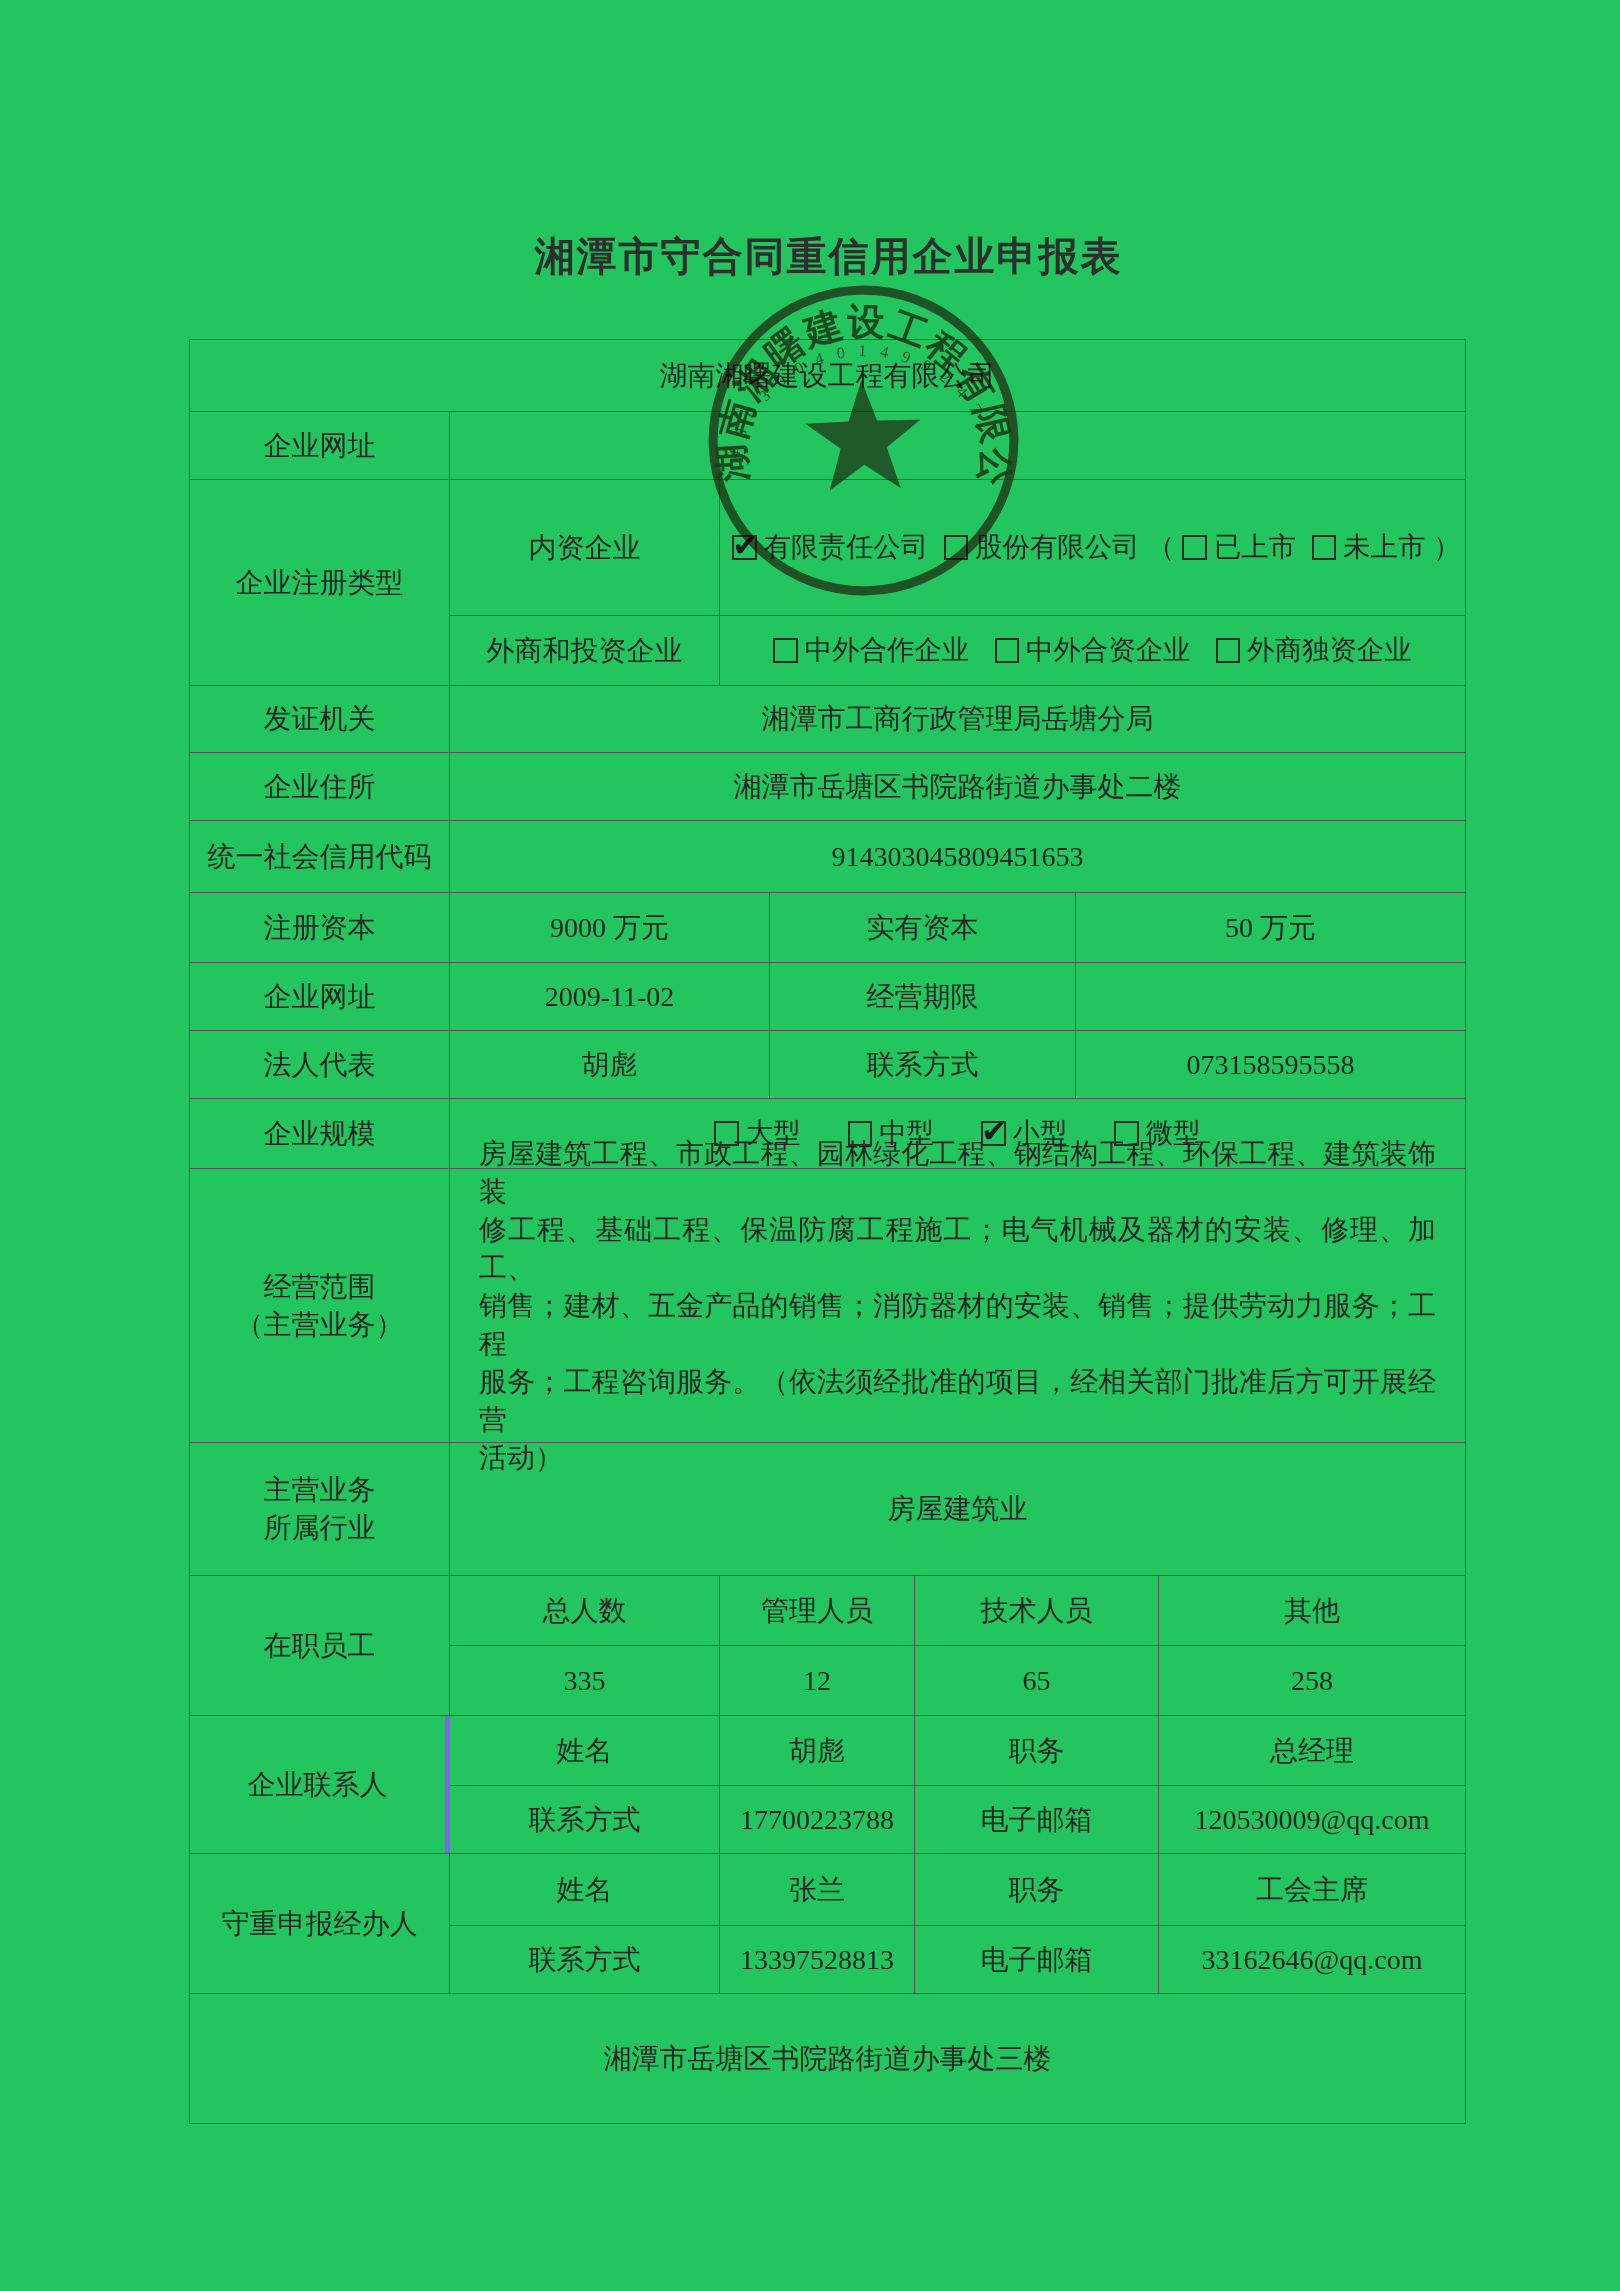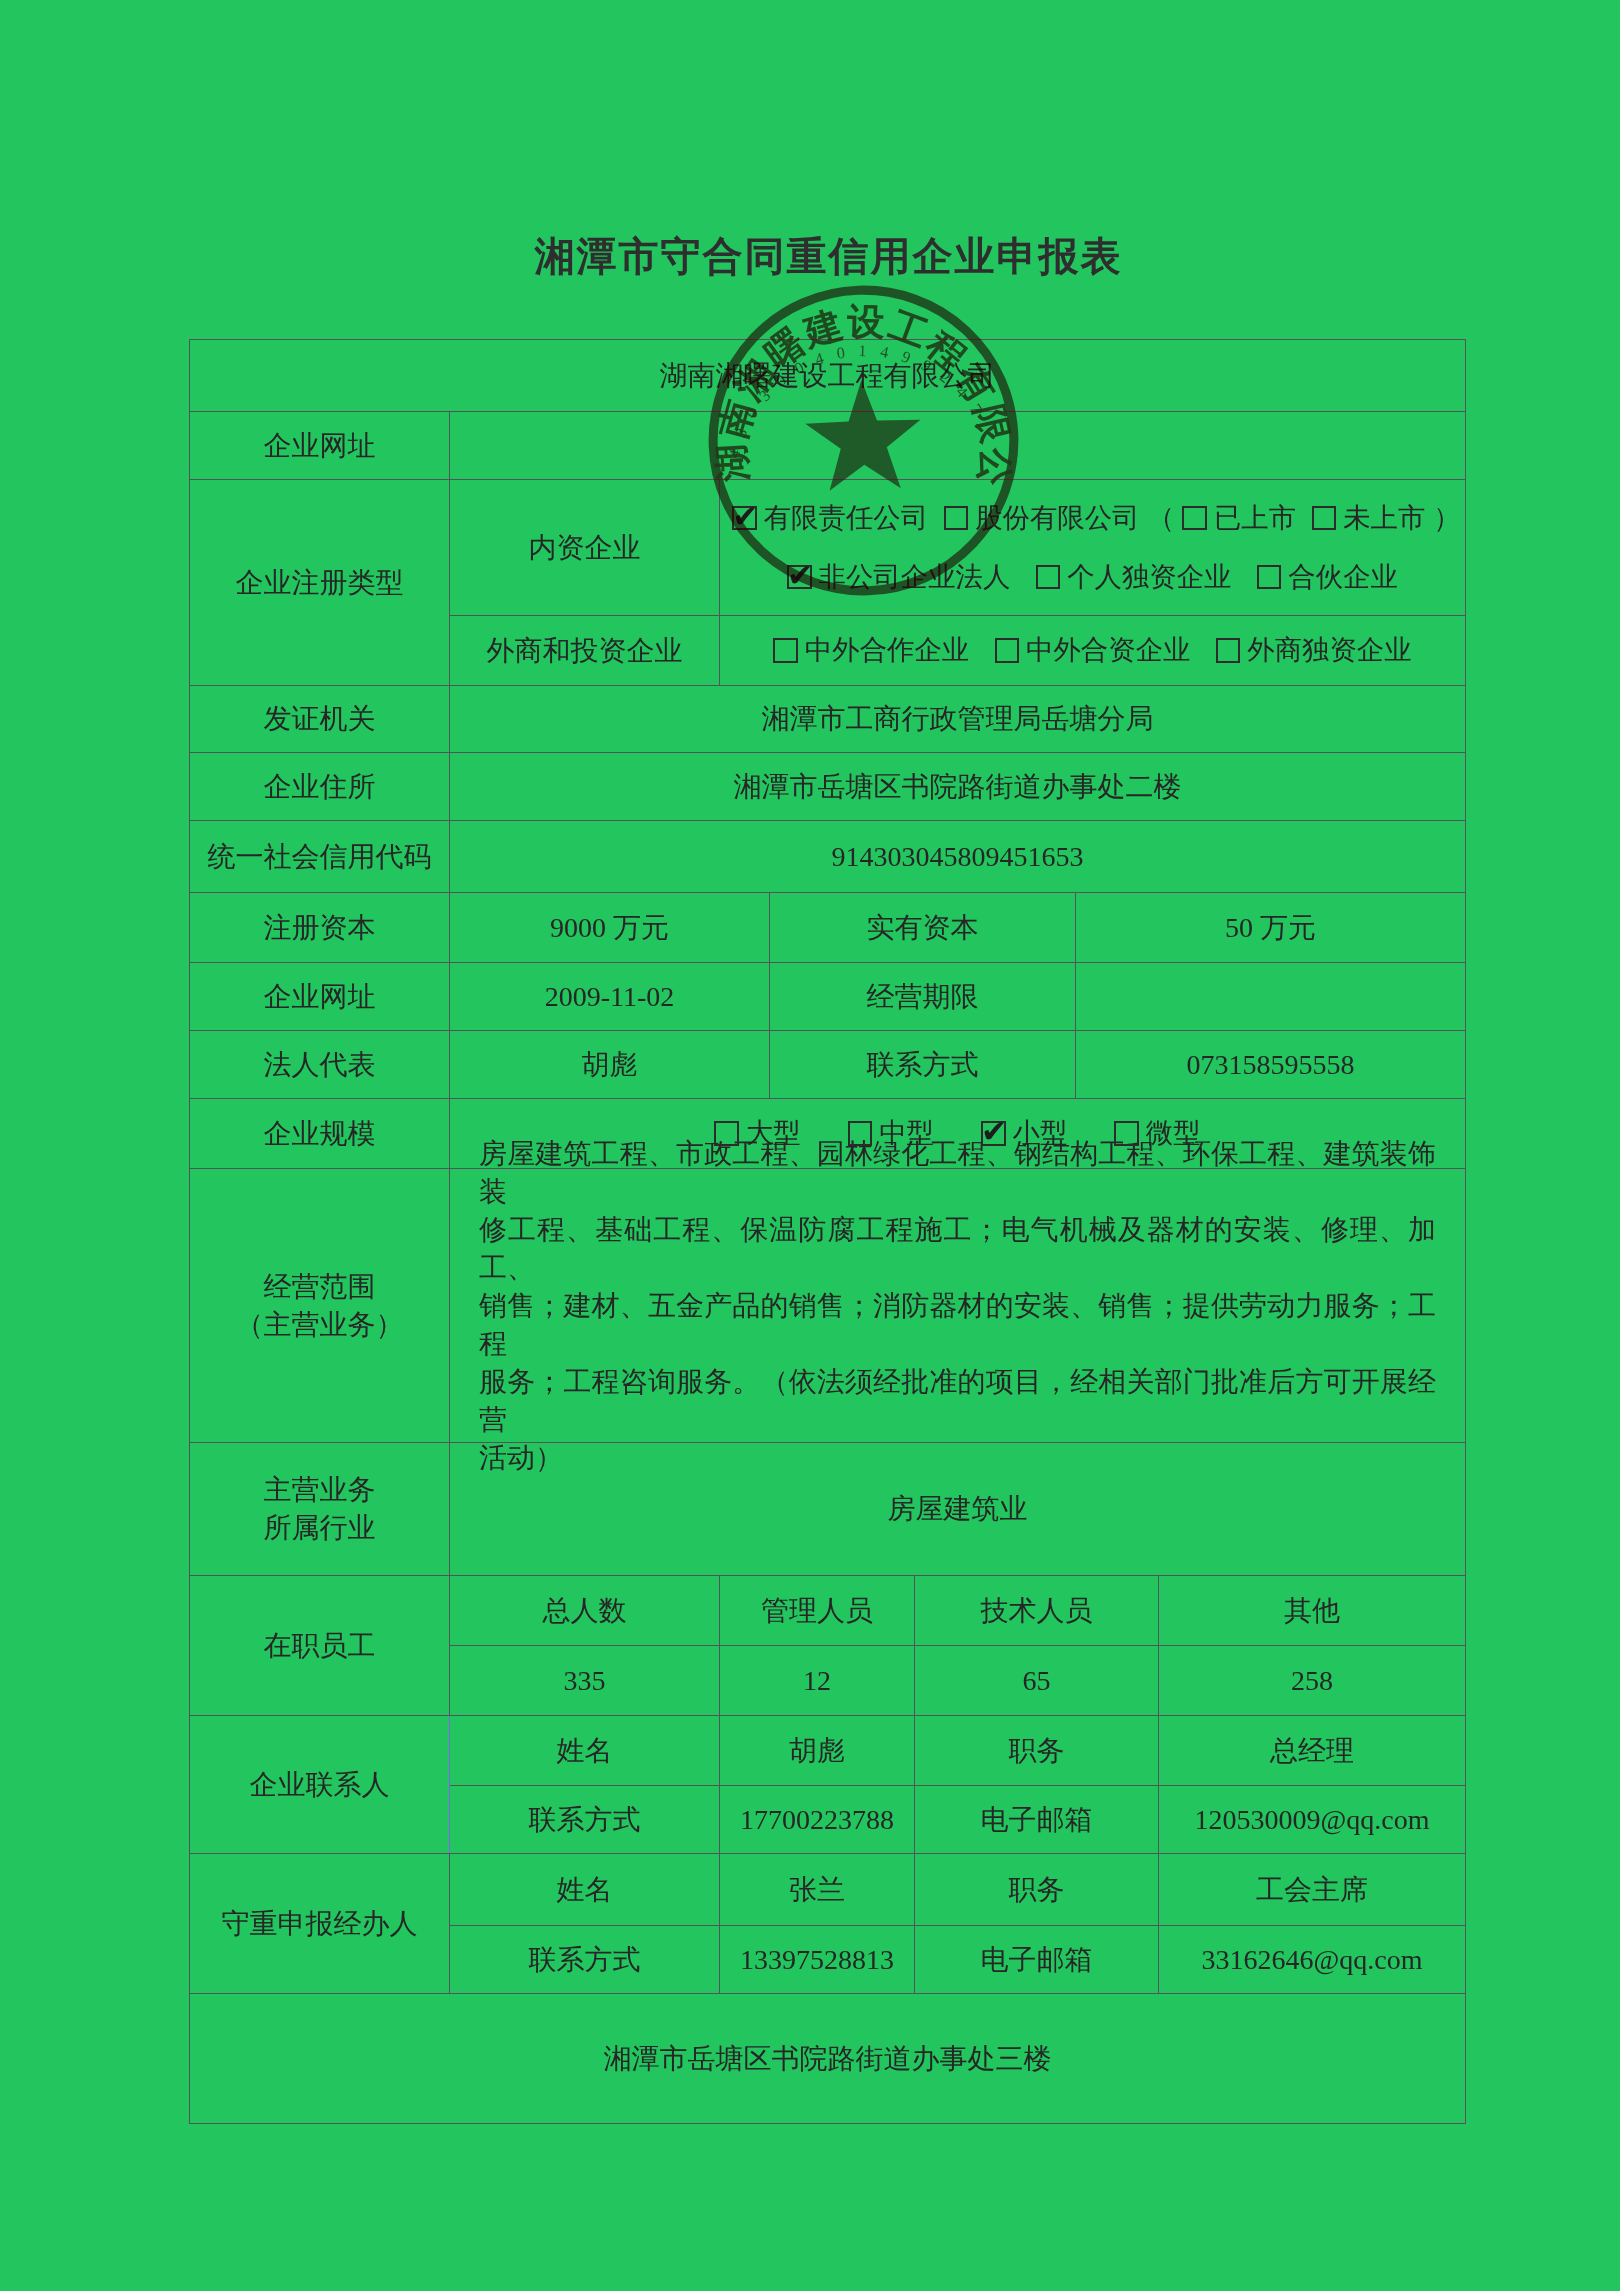--- a/index.html
+++ b/index.html
@@ -99,30 +99,20 @@
                   </span><span class="cbi">
                     <span class="cb"></span>
                     <span class="cbt">股份有限公司</span>
                   </span><span class="plain">（</span><span class="cbi">
                     <span class="cb"></span>
                     <span class="cbt">已上市</span>
                   </span><span class="cbi">
                     <span class="cb"></span>
                     <span class="cbt">未上市</span>
                   </span><span class="plain">）</span></div>
-              <div class="cbg"><span class="cbi checked">
-                    <span class="cb"></span>
-                    <span class="cbt">非公司企业法人</span>
-                  </span><span class="cbi">
-                    <span class="cb"></span>
-                    <span class="cbt">个人独资企业</span>
-                  </span><span class="cbi">
-                    <span class="cb"></span>
-                    <span class="cbt">合伙企业</span>
-                  </span></div>
             </div>
           </div>
         </div>
         <div class="trow h70">
           <div class="c w-c1">外商和投资企业</div>
           <div class="c w-c2 nr">
             <div class="cbg"><span class="cbi">
                   <span class="cb"></span>
                   <span class="cbt">中外合作企业</span>
                 </span><span class="cbi">
@@ -220,21 +210,21 @@
         <div class="trow h70">
           <div class="c w-d1">335</div>
           <div class="c w-d2">12</div>
           <div class="c w-d3">65</div>
           <div class="c w-d4 nr">258</div>
         </div>
       </div>
     </div>
 
     <div class="group">
-      <div class="c w-label" style="border-right:1px solid #8b5cf6;">企业联系人</div>
+      <div class="c w-label" style="border-right:5px solid #8b5cf6;">企业联系人</div>
       <div class="g-rows">
         <div class="trow h70">
           <div class="c w-d1">姓名</div>
           <div class="c w-d2">胡彪</div>
           <div class="c w-d3">职务</div>
           <div class="c w-d4 nr">总经理</div>
         </div>
         <div class="trow h68">
           <div class="c w-d1">联系方式</div>
           <div class="c w-d2">17700223788</div>

